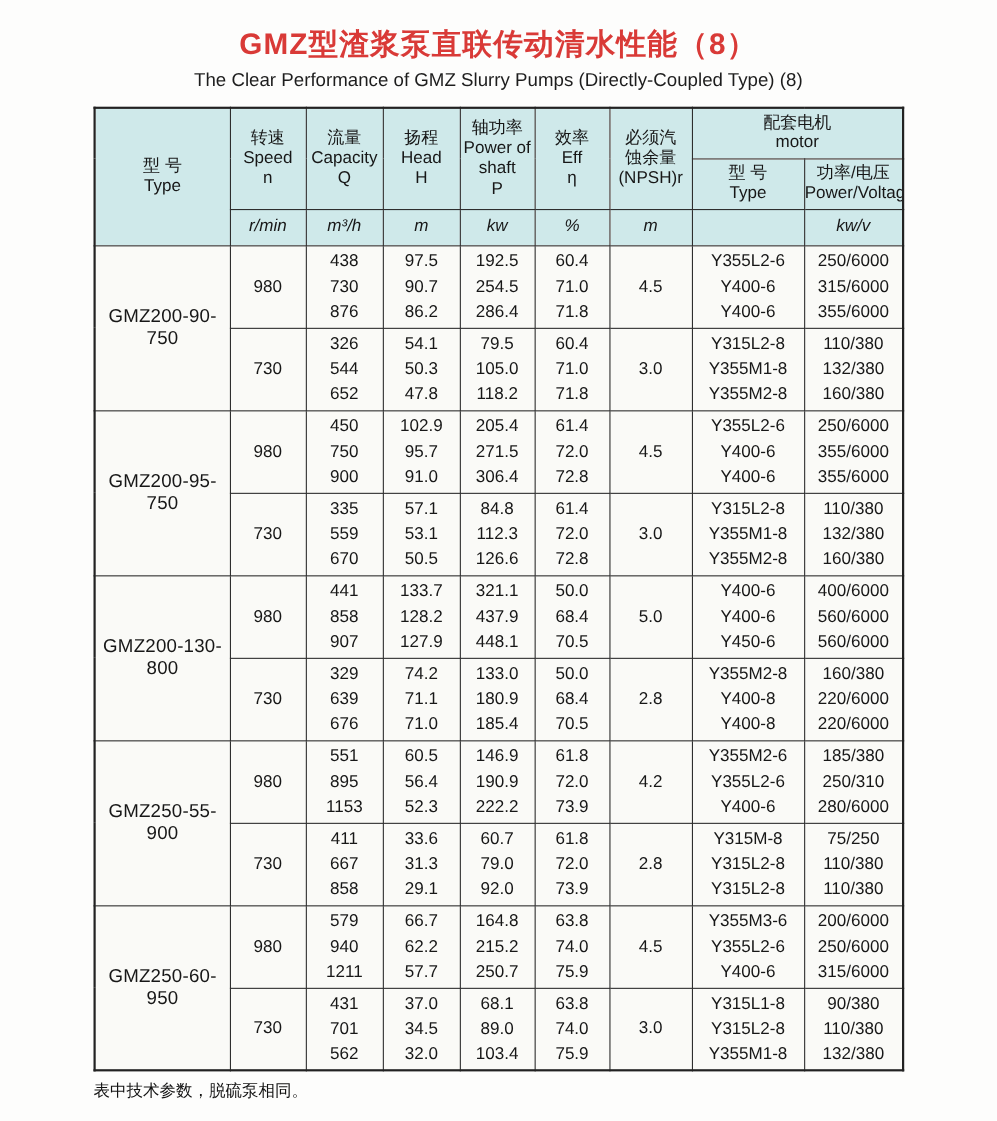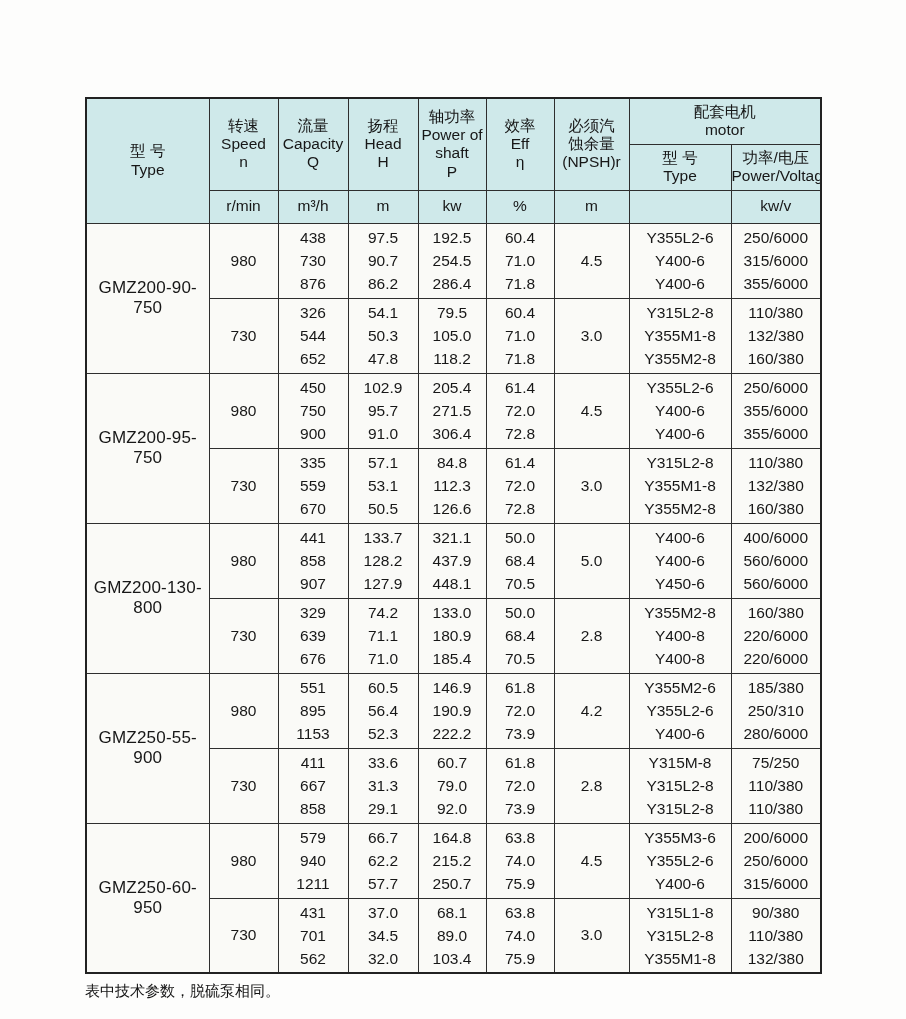--- a/index.html
+++ b/index.html
@@ -42,36 +42,38 @@
   }
   thead th {
     background:#cfe9ea;
     font-weight:normal;
     white-space:pre-line;
     font-size:15.5px;
     line-height:1.18;
   }
   tr.hrow1 {height:46px;}
   tr.hrow2 {height:46px;}
-  tr.units {height:33px;}
+  tr.units {height:33px;font-style:italic;}
   tbody tr {height:75px;}
   tbody td {font-size:15.5px;}
   td.type-cell {font-size:17px; letter-spacing:0.2px;}
   td.lines-cell div {line-height:23px;}
   .footnote {
     position:absolute;
     left:85px; top:982px;
     font-size:15px;
     color:#121212;
   }
 </style>
 </head>
 <body>
 
 <div class="page">
+  <div class="title">GMZ型渣浆泵直联传动清水性能（8）</div>
+  <div class="subtitle">The Clear Performance of GMZ Slurry Pumps (Directly-Coupled Type) (8)</div>
 
   <div class="tbl-wrap">
     <table class="perf">
       <colgroup>
         <col style="width:123px">
           <col style="width:69px">
           <col style="width:70px">
         <col style="width:70px">
           <col style="width:68px">
           <col style="width:68px">

